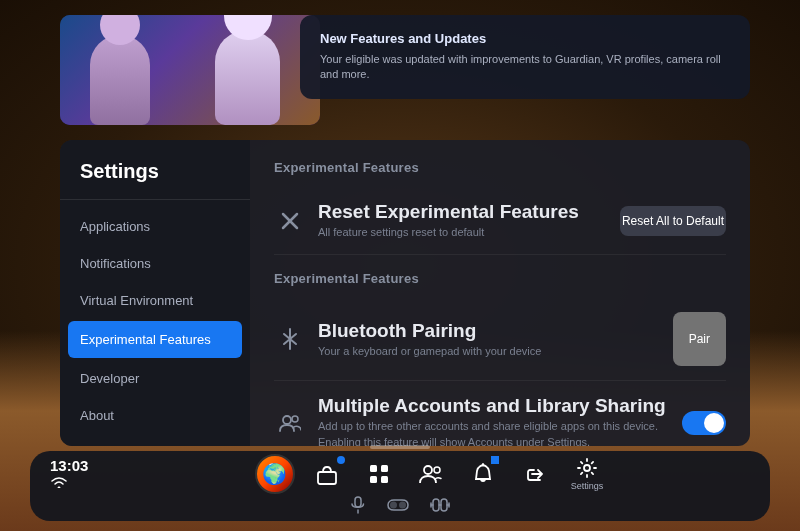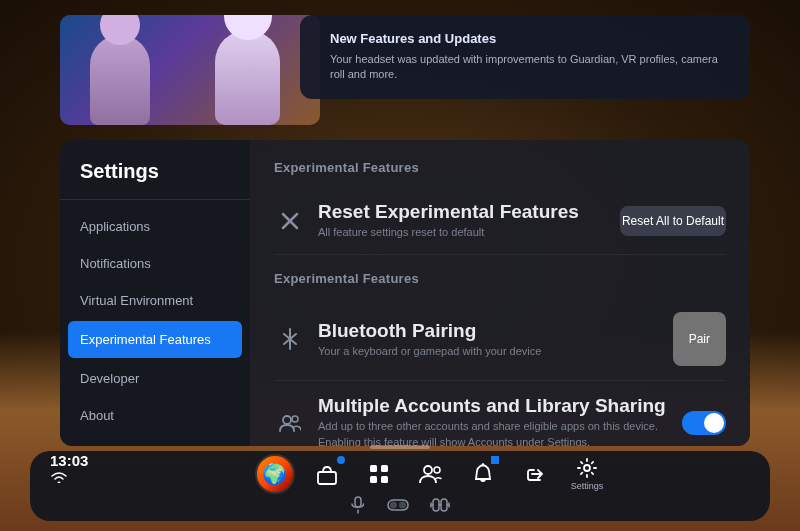--- a/index.html
+++ b/index.html
@@ -32,21 +32,21 @@
     }
 
     
     .notification-panel {
       position: absolute;
       top: 15px;
       left: 300px;
       right: 50px;
       background: rgba(20, 25, 40, 0.92);
       border-radius: 12px;
-      padding: 16px 30px;
+      padding: 16px 20px;
       z-index: 5;
       color: white;
     }
 
     .notification-panel h3 {
       font-size: 13px;
       font-weight: 600;
       margin-bottom: 6px;
       color: #e0e8ff;
     }
@@ -329,20 +329,21 @@
     }
 
     .taskbar-inner {
       display: flex;
       flex-direction: column;
       width: 100%;
     }
 
     .taskbar-main-row {
       display: flex;
+      align-items: center;
       width: 100%;
       padding: 0 5px;
     }
 
     .taskbar-sub-row {
       display: flex;
       align-items: center;
       justify-content: center;
       gap: 20px;
       padding-bottom: 4px;
@@ -368,21 +369,21 @@
       <div style="position:absolute; bottom:80px; left:40px; width:40px; height:40px; background:#d0b0e0; border-radius:50%;"></div>
       <div style="position:absolute; bottom:0; right:40px; width:65px; height:95px; background:linear-gradient(to bottom, #e0d0f0, #b090c0); border-radius:32px 32px 10px 10px;"></div>
       <div style="position:absolute; bottom:85px; right:48px; width:48px; height:48px; background:#f0e0ff; border-radius:50%;"></div>
 
     </div>
   </div>
 </div>
 
 <div class="notification-panel">
   <h3>New Features and Updates</h3>
-  <p>Your headset was updated with improvements to Guardian, VR profiles, camera roll and more.</p>
+  <p>Your eligible was updated with improvements to Guardian, VR profiles, camera roll and more.</p>
 </div>
 
 <div class="settings-panel">
 
   <div class="sidebar">
     <div class="sidebar-title">Settings</div>
 
     <div class="sidebar-item">Applications</div>
     <div class="sidebar-item">Notifications</div>
     <div class="sidebar-item">Virtual Environment</div>

